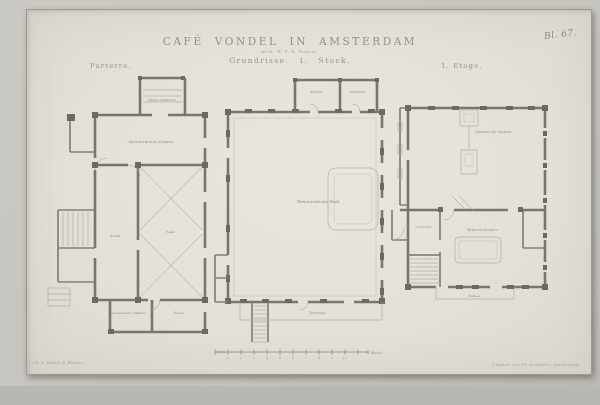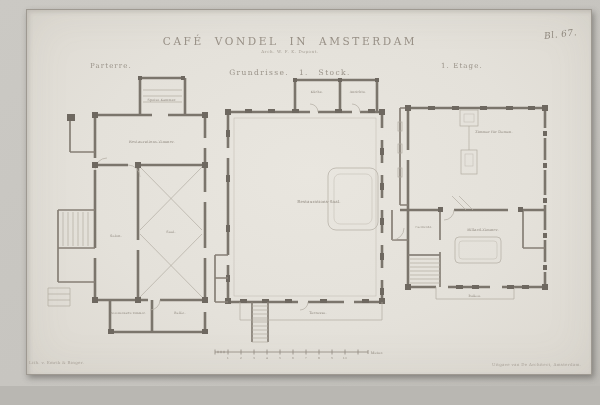--- a/index.html
+++ b/index.html
@@ -8,21 +8,21 @@
         background:linear-gradient(145deg,#cbc9c4 0%,#c6c4bf 60%,#bcbab5 100%);
         font-family:"DejaVu Serif", serif;}
   .paper{position:absolute;left:26px;top:9px;right:8px;bottom:11px;
          background:radial-gradient(ellipse at 50% 45%, #e9e6df 0%, #e4e1da 55%, #dcd8d0 100%);
          border:1px solid #9e9991;
          box-shadow:2px 3px 6px rgba(60,58,54,.45), inset 2px 2px 4px rgba(100,96,88,.18), inset 0 0 45px rgba(120,115,105,.10);}
   .txt{position:absolute;color:#948d83;}
   .title{top:35px;left:0;width:580px;text-align:center;font-size:10.5px;
          letter-spacing:2.6px;word-spacing:5px;color:#978f85;}
   .archline{top:49px;left:0;width:580px;text-align:center;font-size:4px;letter-spacing:.6px;color:#a39c92;}
-  .subtitle{top:56px;left:0;width:580px;text-align:center;font-size:7.5px;letter-spacing:1.4px;word-spacing:6px;color:#9a9389;margin-top:12px;}
+  .subtitle{top:56px;left:0;width:580px;text-align:center;font-size:7.5px;letter-spacing:1.4px;word-spacing:6px;color:#9a9389;}
   .plabel{font-size:7px;letter-spacing:1.1px;text-align:left;color:#9a9389;}
   .plabel.left{top:62px;left:90px;width:70px;}
   .plabel.right{top:62px;left:441px;width:70px;}
   .plateno{top:29px;left:544px;font-size:9px;font-style:italic;color:#8f887e;transform:rotate(-7deg);letter-spacing:.5px;}
   .imprint{font-size:4px;letter-spacing:.3px;color:#a9a299;}
   .imprint.l{top:360px;left:29px;}
   .imprint.r{top:362px;left:492px;}
   svg.plans{position:absolute;left:0;top:0;}
   .w{stroke:#7b756c;stroke-width:2.6;fill:none;stroke-linecap:butt;}
   .w2{stroke:#867f76;stroke-width:1.7;fill:none;}

